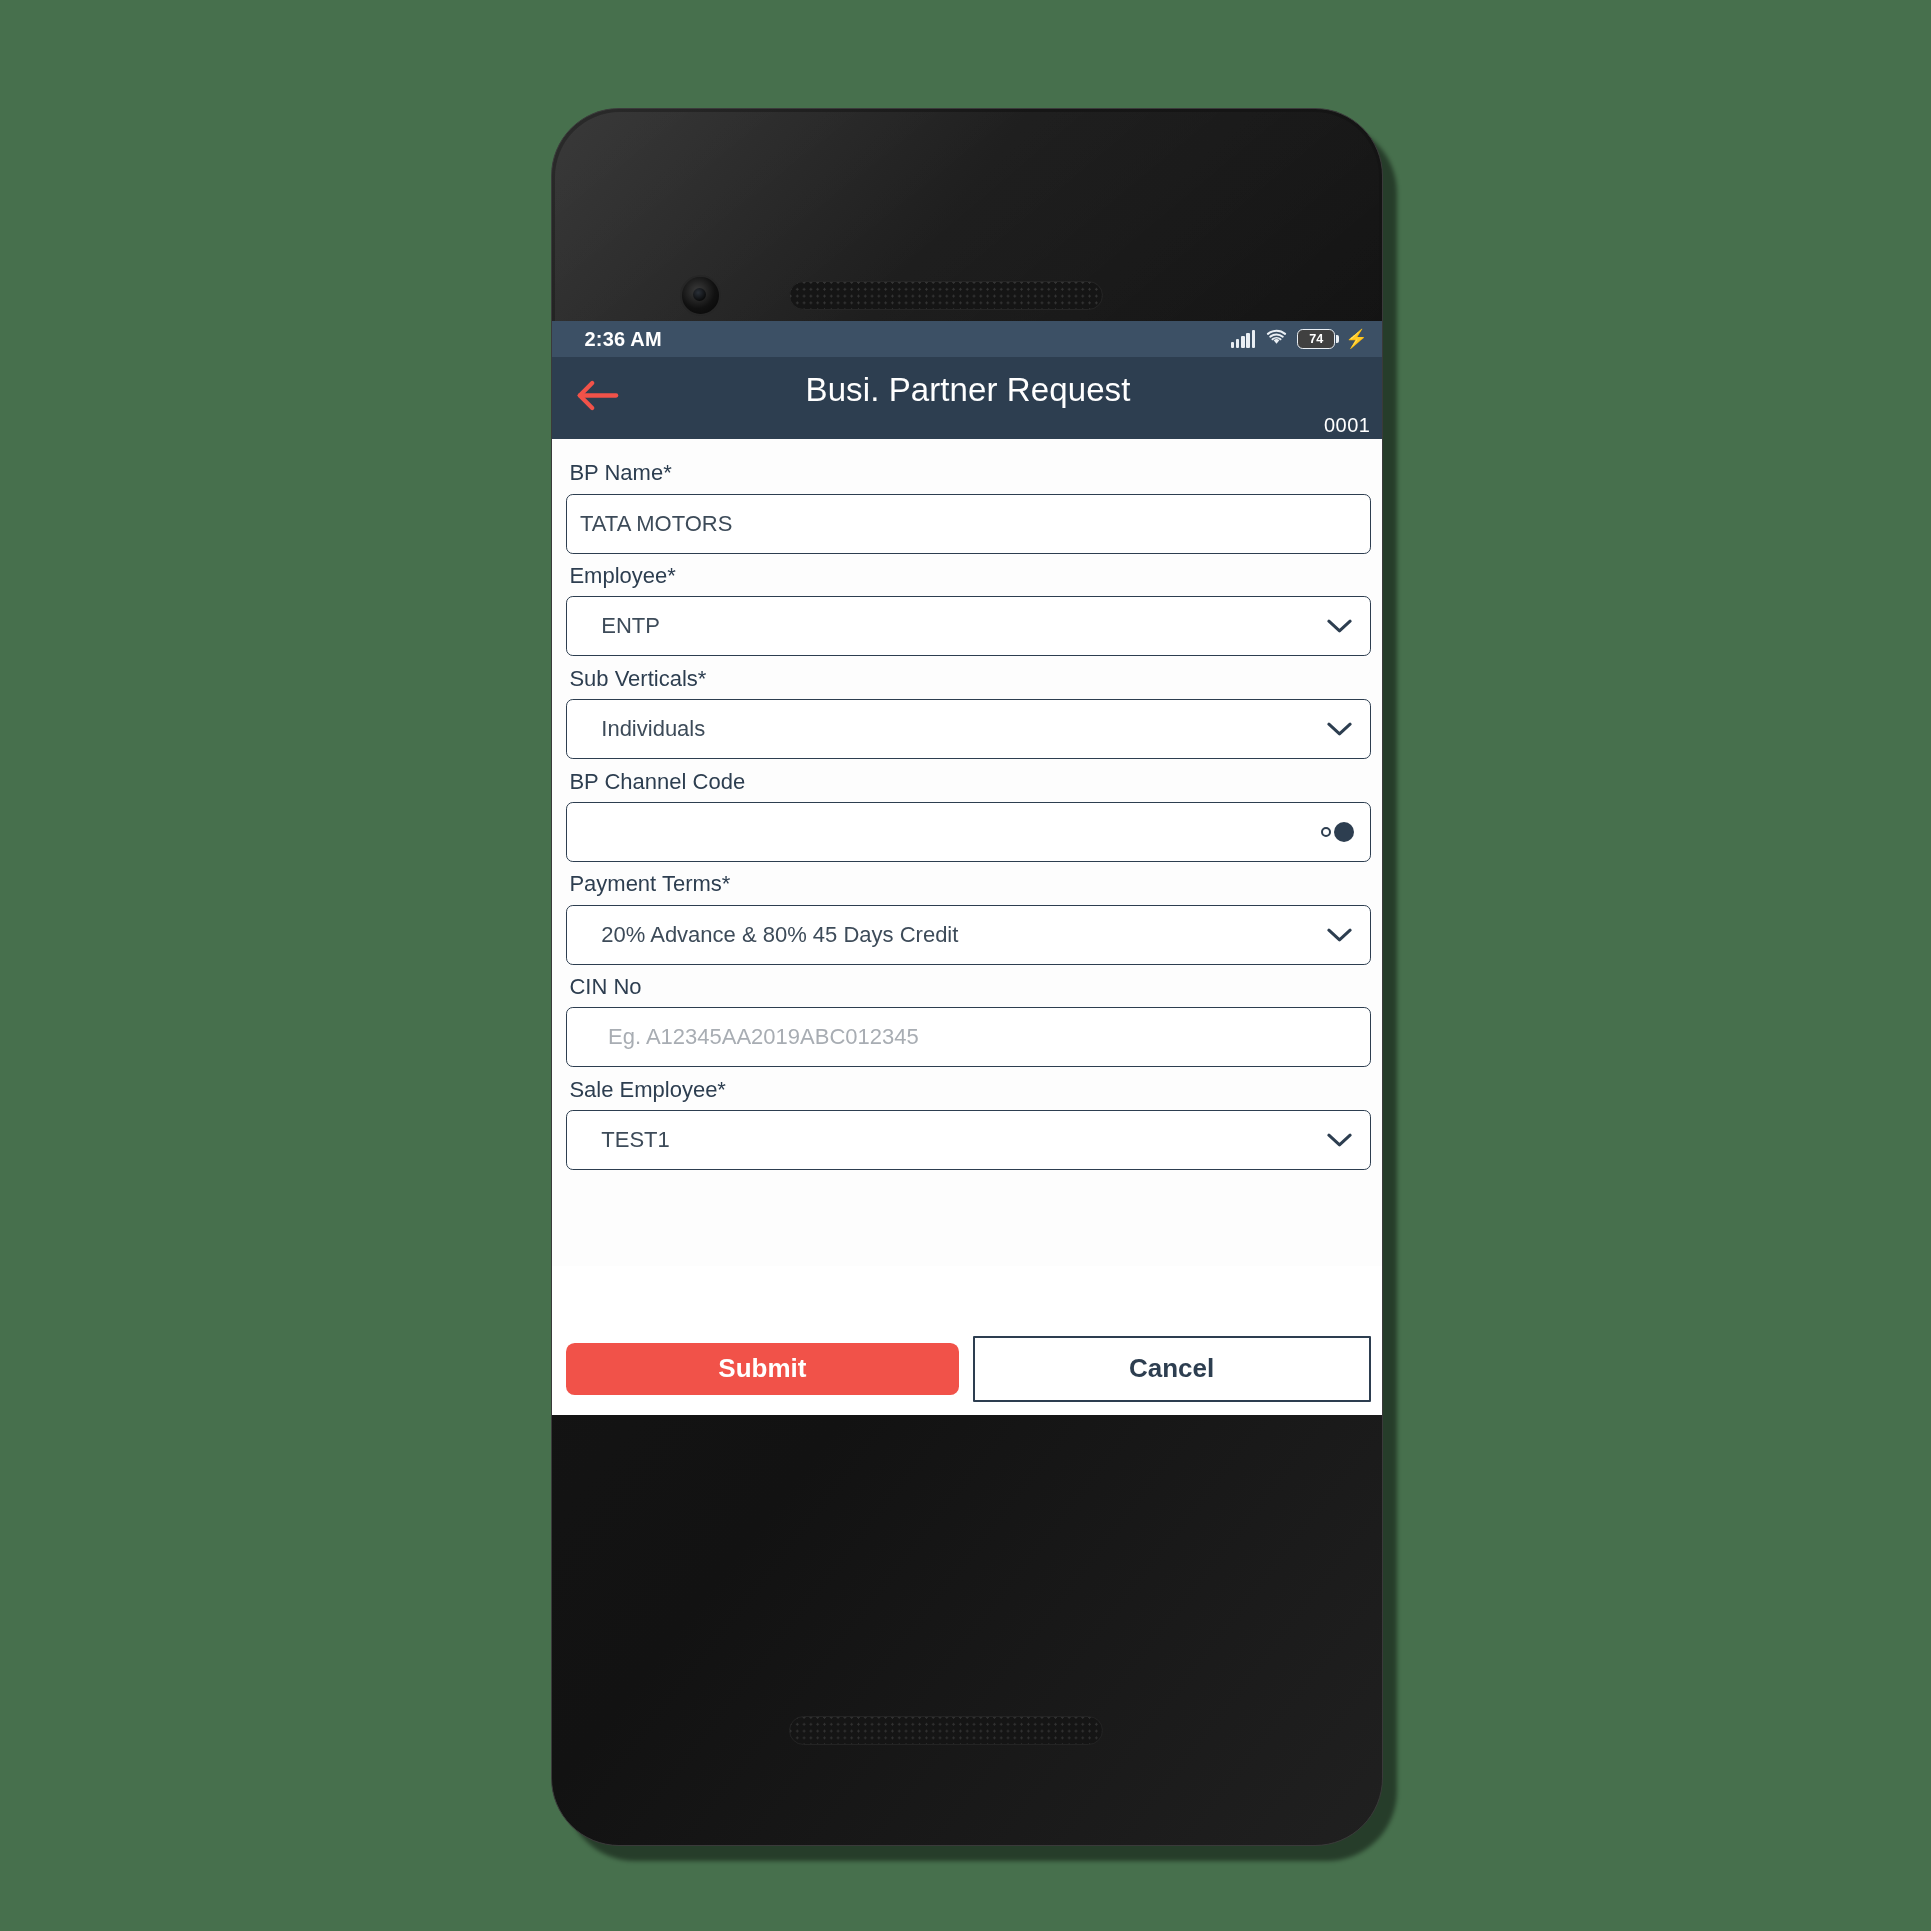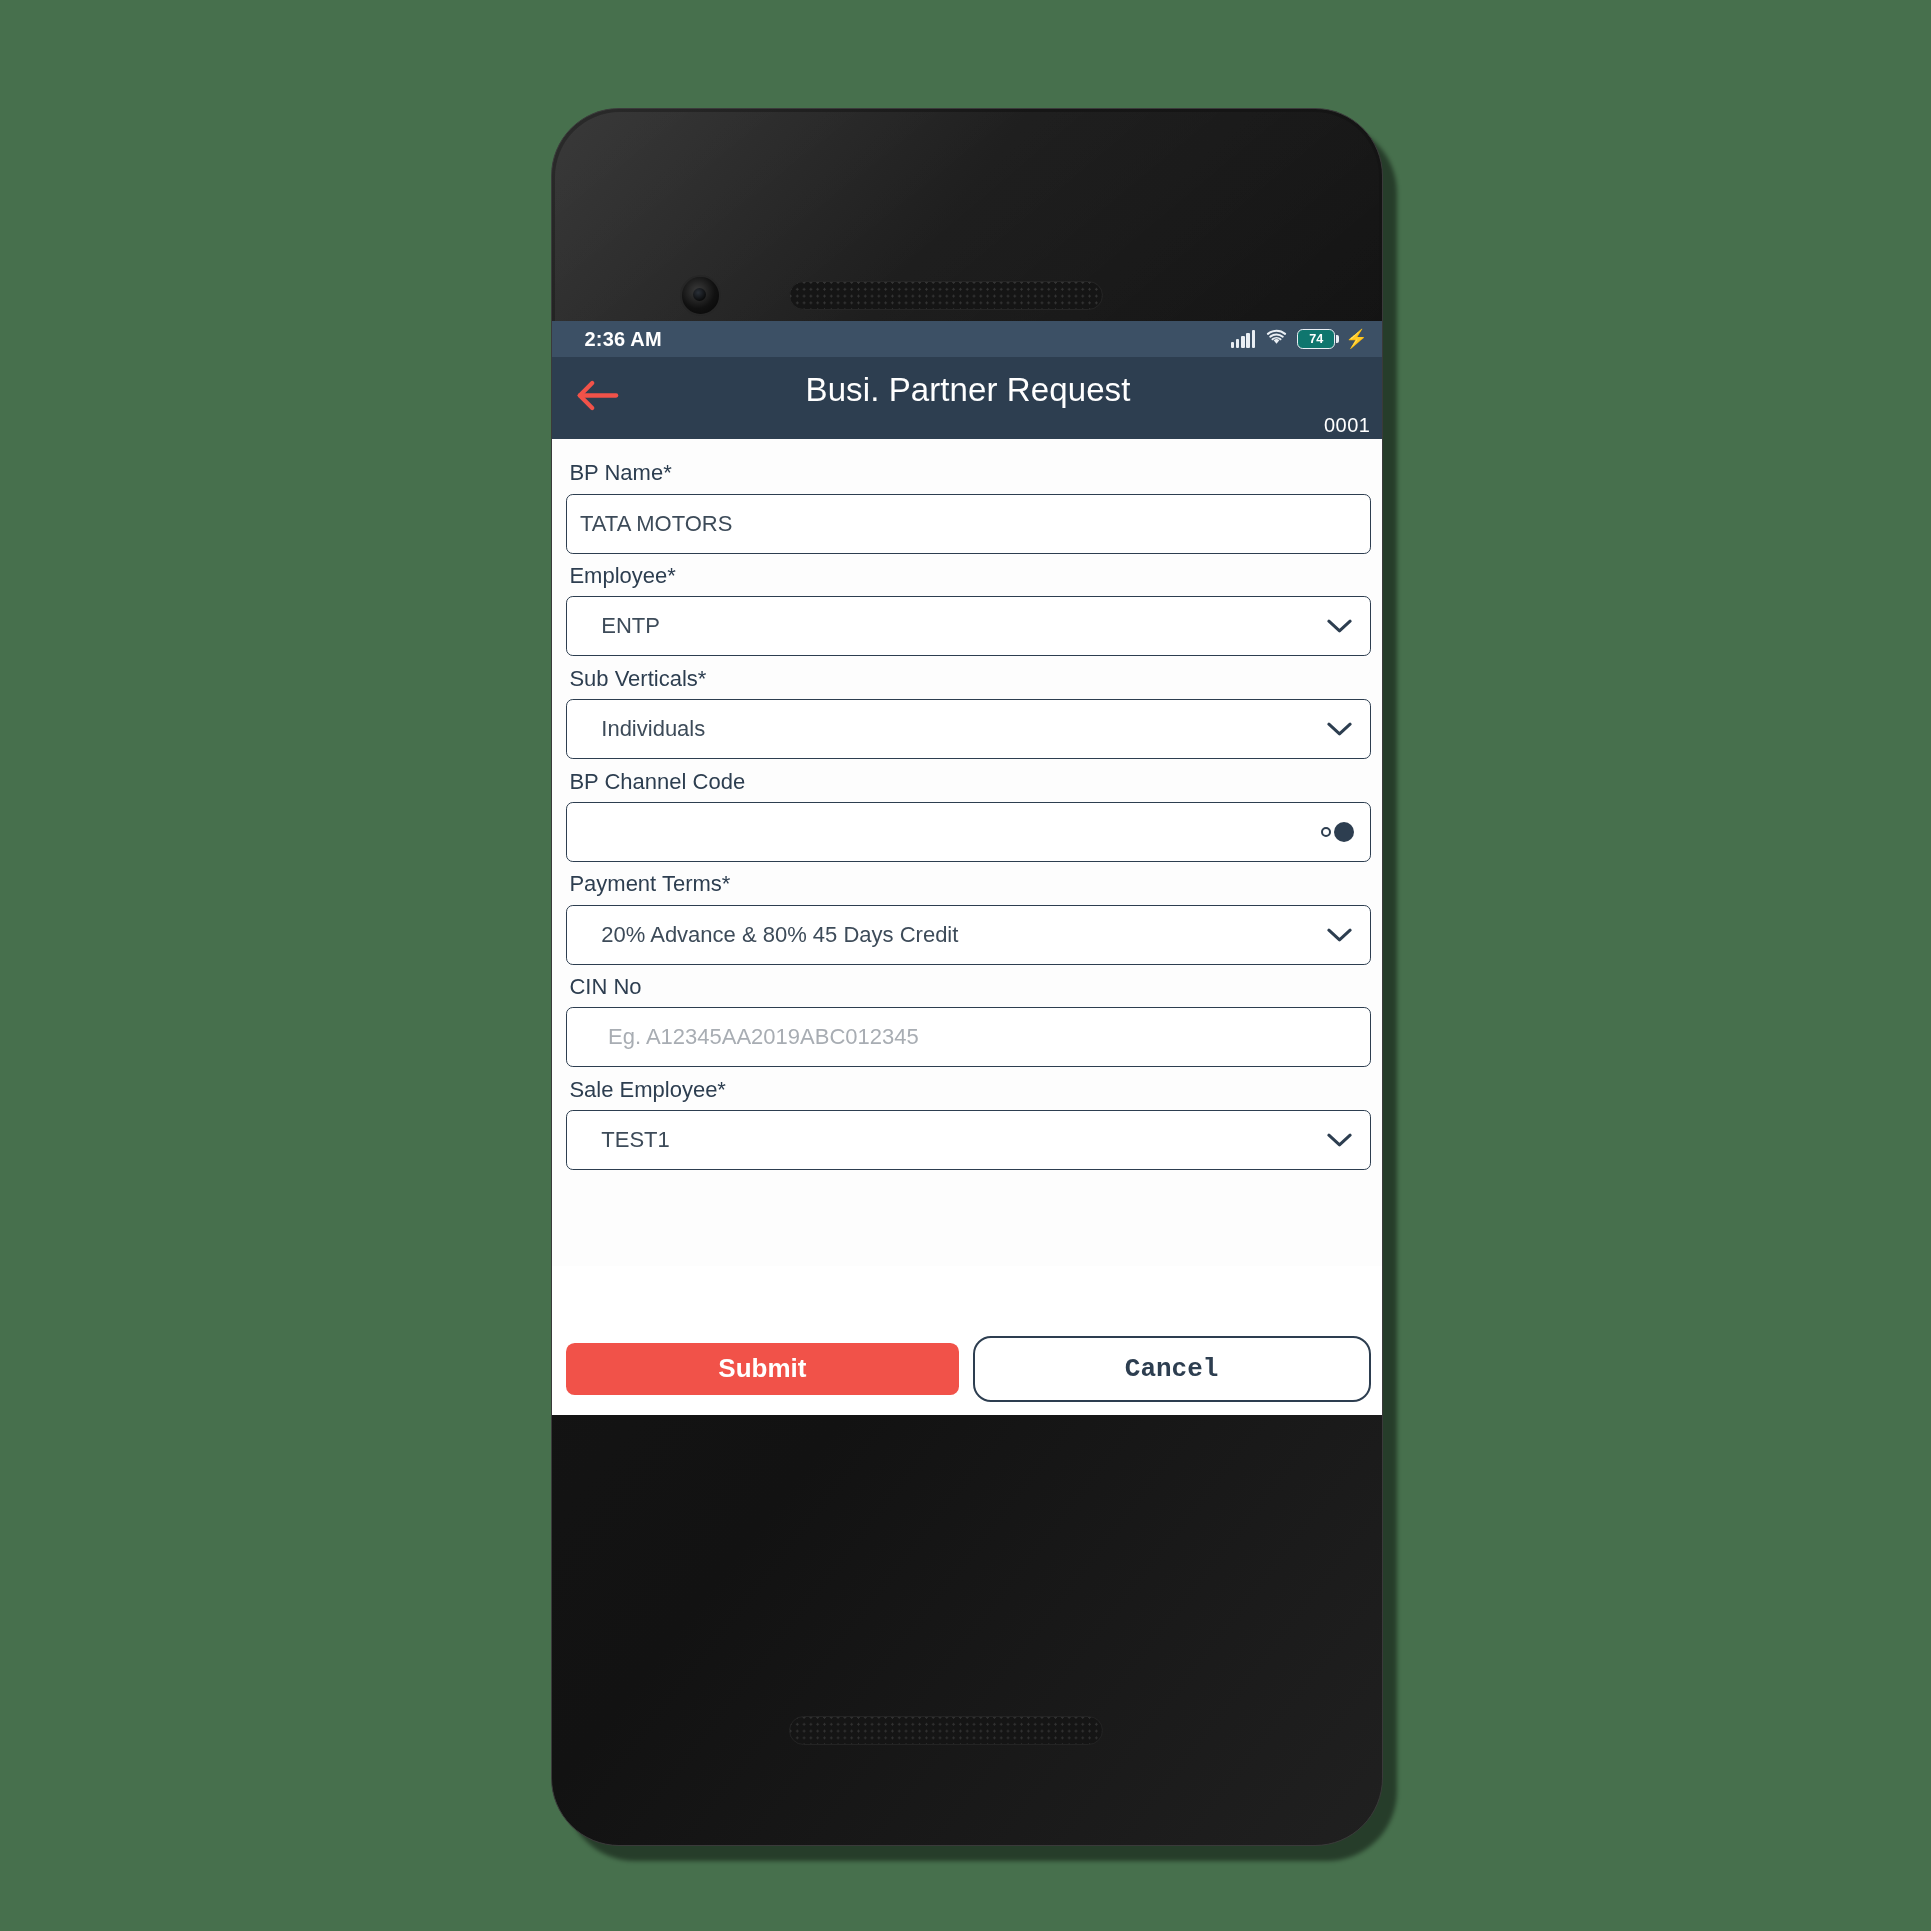--- a/index.html
+++ b/index.html
@@ -160,21 +160,21 @@
 
   .battery {
     width: 38px;
     height: 19.3px;
     border: 1.9px solid #eaeff4;
     border-radius: 5.8px;
     position: relative;
     display: flex;
     align-items: center;
     justify-content: center;
-    background: #0f766e;
+    background: #404040;
   }
   .battery::after {
     content: "";
     position: absolute;
     right: -4.8px;
     top: 4.8px;
     width: 2.9px;
     height: 7.7px;
     background: #eaeff4;
     border-radius: 0 1.9px 1.9px 0;
@@ -333,26 +333,26 @@
     font-size: 26px;
     font-weight: bold;
     cursor: pointer;
     font-family: "Liberation Sans", sans-serif;
   }
   .btn-secondary {
     flex: 1;
     height: 66px;
     background: #ffffff;
     border: 2.3px solid #2d3e50;
-    border-radius: 18px;
+    border-radius: 1px;
     color: #2d3e50;
     font-size: 26px;
     font-weight: bold;
     cursor: pointer;
-    font-family: Liberation Mono, monospace;
+    font-family: Liberation Sans, sans-serif;
   }
 </style>
 </head>
 <body>
 
 <div class="device-wrap">
   <div class="phone-shadow"></div>
 
   <div class="phone-body">
     <div class="phone-inner-sheen"></div>

